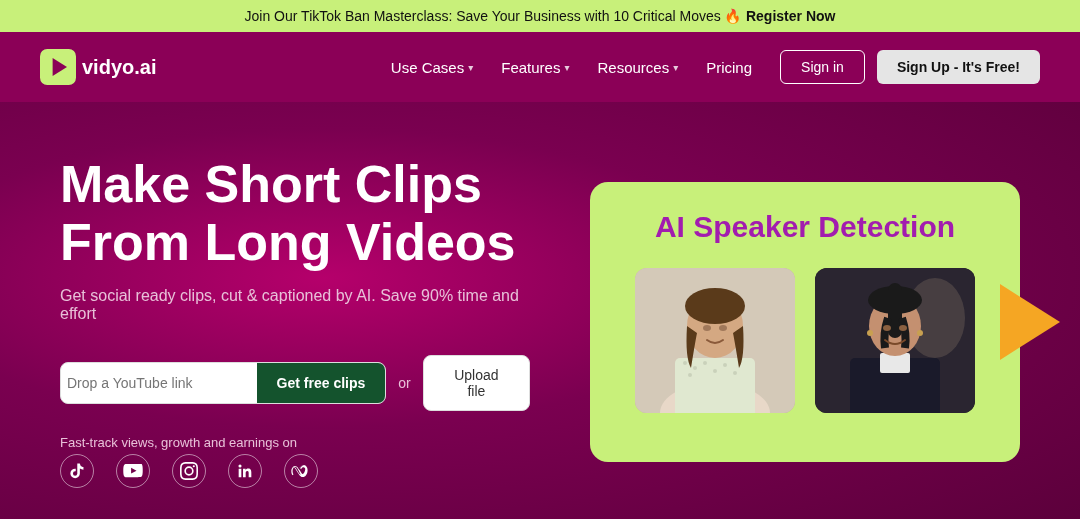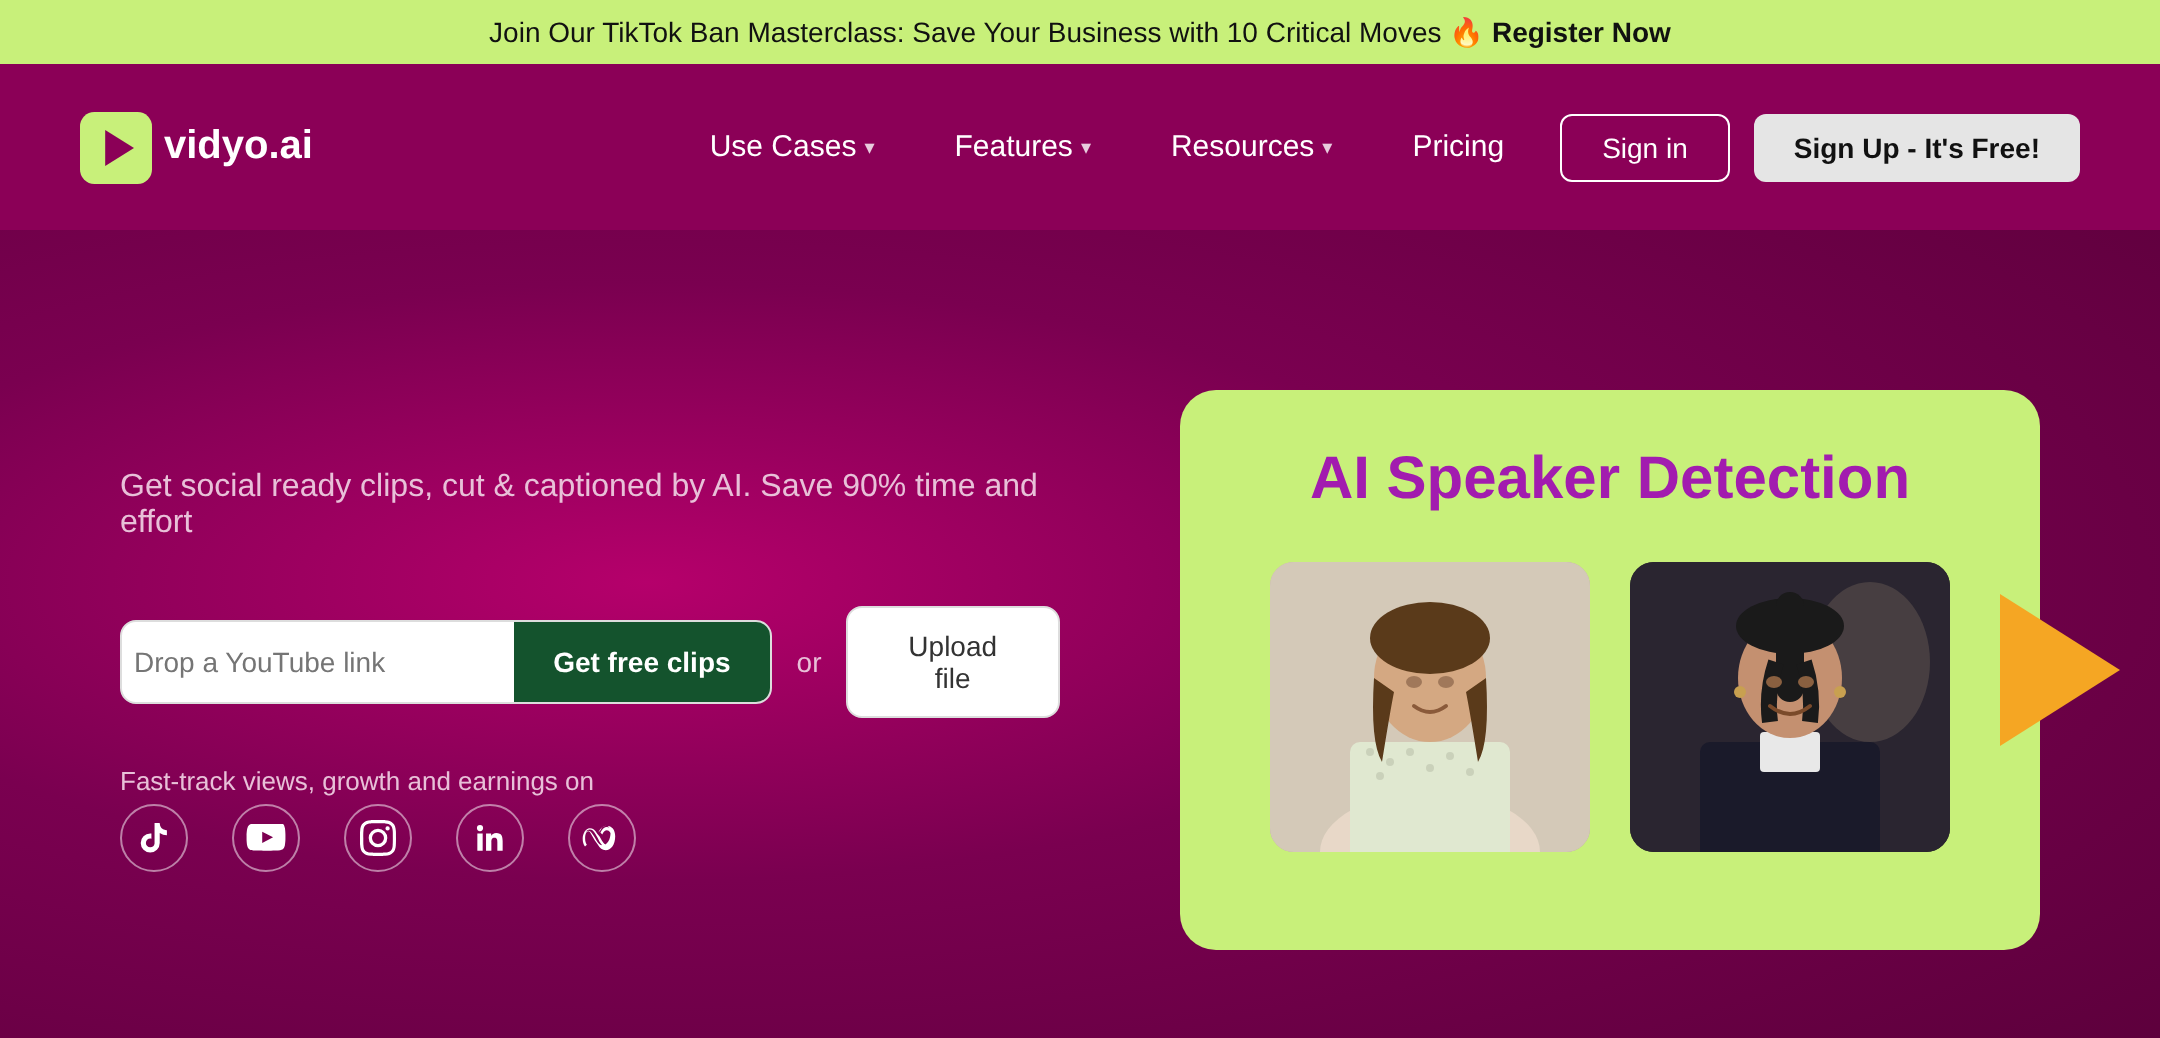--- a/index.html
+++ b/index.html
@@ -14,41 +14,41 @@
       color: #111;
     }
     #top-banner a { color: #111; font-weight: 700; text-decoration: none; }
 
     
     #navbar {
       background-color: #8b0057;
       display: flex;
       align-items: center;
       padding: 0 40px;
-      height: 83px;
+      height: 70px;
     }
     #logo-area {
       display: flex;
       align-items: center;
       gap: 6px;
       margin-right: auto;
     }
     #logo-icon {
       width: 36px;
       height: 36px;
     }
     #logo-text {
       color: #fff;
       font-size: 20px;
       font-weight: 700;
     }
     #nav-links {
       display: flex;
       align-items: center;
-      gap: 40px;
+      gap: 28px;
       margin-right: 28px;
     }
     .nav-link {
       color: #fff;
       font-size: 15px;
       cursor: pointer;
       display: flex;
       align-items: center;
       gap: 4px;
       white-space: nowrap;
@@ -268,20 +268,24 @@
   </div>
 
   <div id="nav-actions">
     <button id="signin-btn">Sign in</button>
     <button id="signup-btn">Sign Up - It's Free!</button>
   </div>
 </nav>
 
 <section id="hero">
   <div id="hero-left">
+    <h1 id="hero-title">
+      <span>Make Short Clips</span><br>
+      <span>From Long Videos</span>
+    </h1>
     <p id="hero-subtitle">Get social ready clips, cut &amp; captioned by AI. Save 90% time and effort</p>
 
     <div id="input-row">
       <div id="yt-input-wrapper">
         <input id="yt-input" type="text" placeholder="Drop a YouTube link" style="">
         <button id="get-clips-btn">Get free clips</button>
       </div>
       <span id="or-text">or</span>
       <button id="upload-btn">Upload file</button>
     </div>

